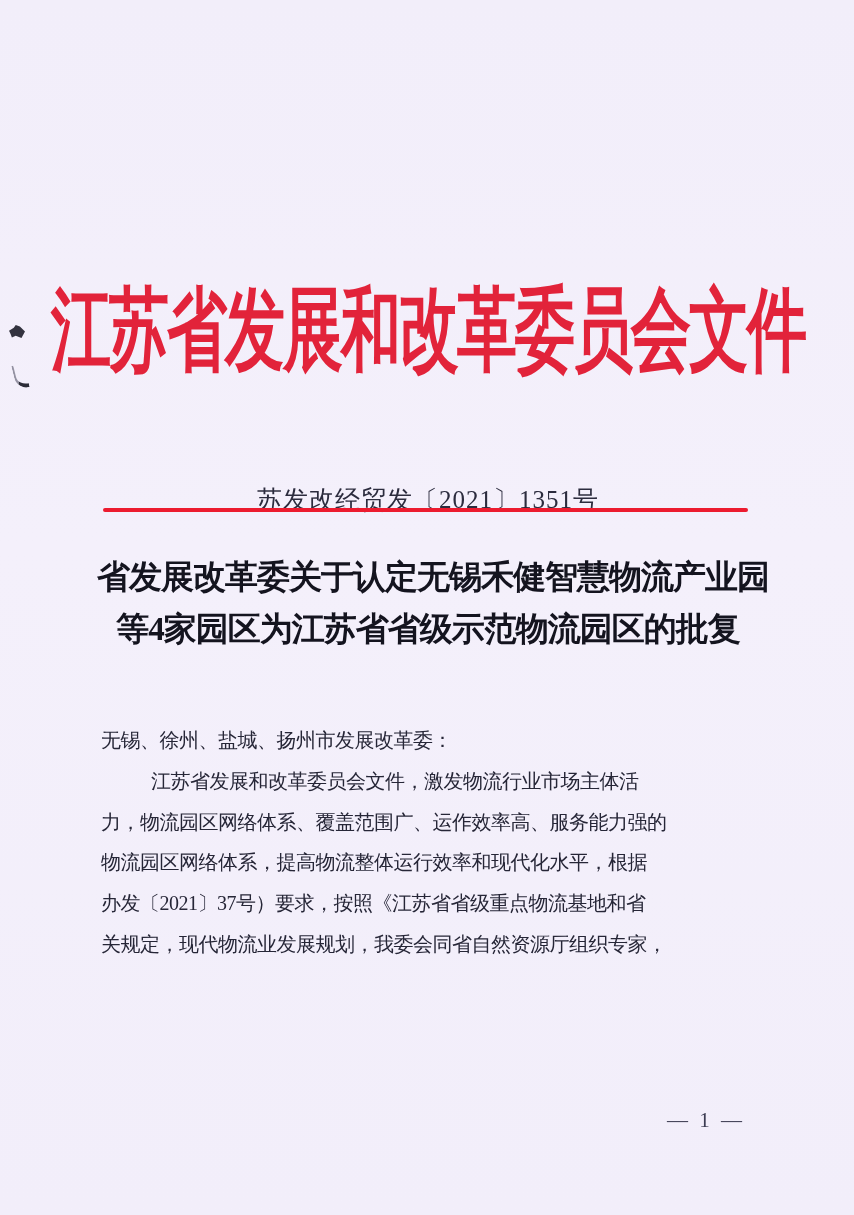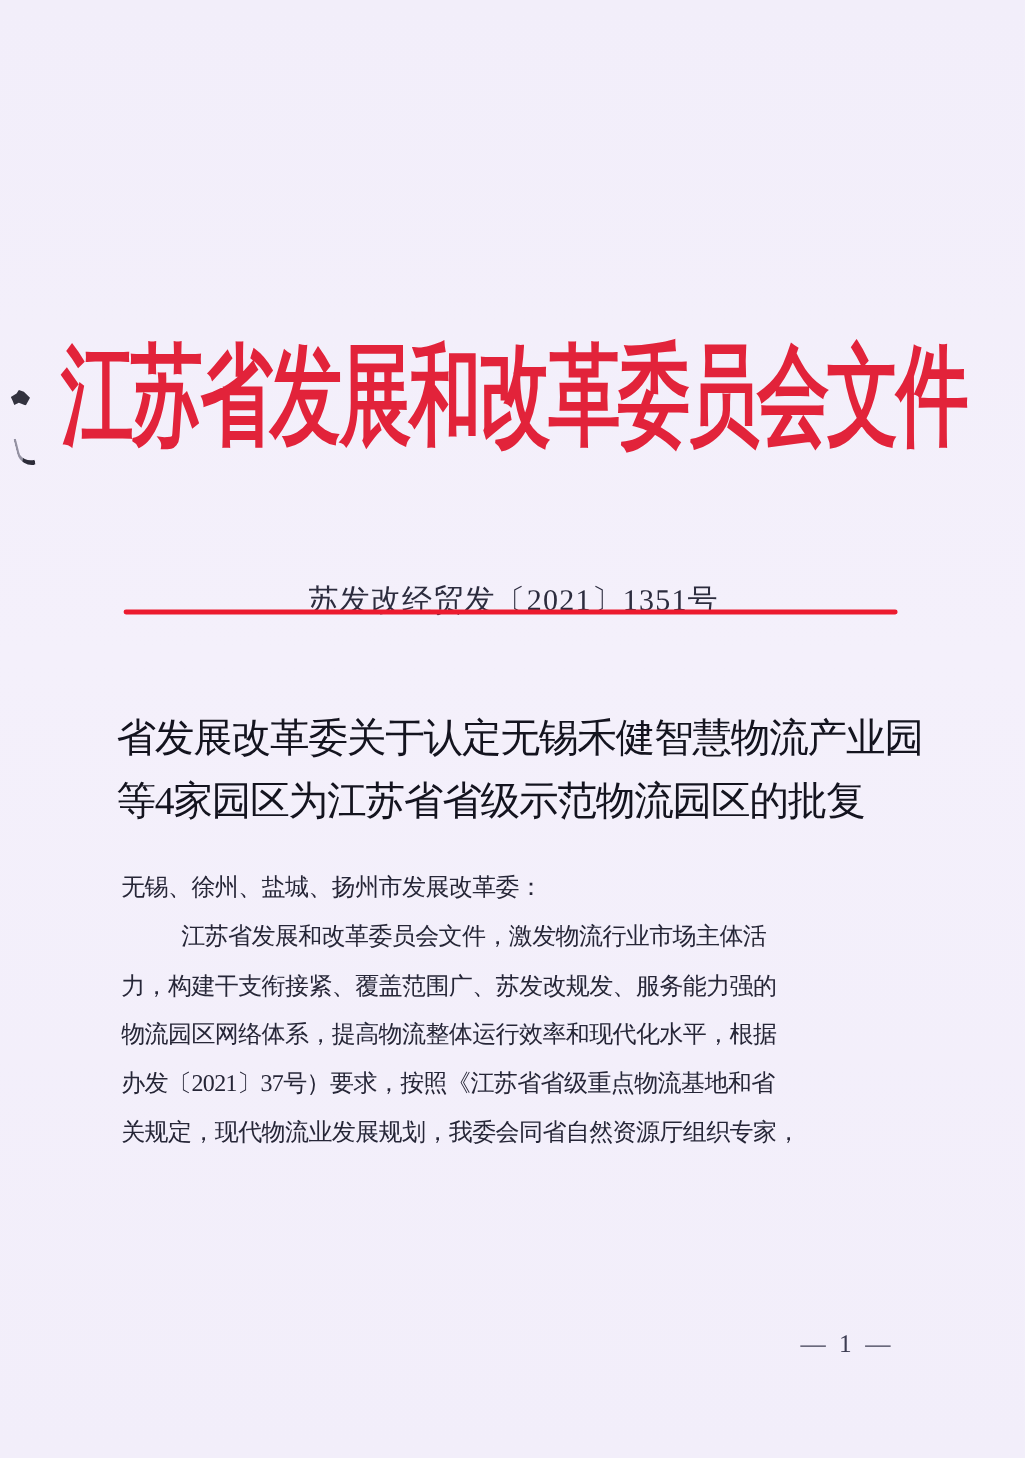--- a/index.html
+++ b/index.html
@@ -61,25 +61,25 @@
     top: 508px;
     left: 103px;
     width: 645px;
     height: 4px;
     border-radius: 2px;
   }
 
   
   .doc-title {
     position: absolute;
-    top: 590px;
+    top: 551px;
     left: 97px;
     width: 662px;
-    text-align: left;
-    font-weight: normal;
+    text-align: center;
+    font-weight: bold;
     font-size: 33px;
     line-height: 52px;
     color: #14141f;
     letter-spacing: -1px;
   }
   .doc-title .title-line {
     white-space: nowrap;
   }
 
   
@@ -154,21 +154,21 @@
   <div class="red-divider" style="background: rgb(236, 27, 47);"></div>
 
   <div class="doc-title">
     <div class="title-line">省发展改革委关于认定无锡禾健智慧物流产业园</div>
     <div class="title-line">等4家园区为江苏省省级示范物流园区的批复</div>
   </div>
 
   <div class="body-text">
     <div class="body-line">无锡、徐州、盐城、扬州市发展改革委：</div>
     <div class="body-line indent">江苏省发展和改革委员会文件，激发物流行业市场主体活</div>
-    <div class="body-line">力，构建干支衔接紧、覆盖范围广、苏发改规发、服务能力强的</div>
+    <div class="body-line">力，物流园区网络体系、覆盖范围广、运作效率高、服务能力强的</div>
     <div class="body-line">物流园区网络体系，提高物流整体运行效率和现代化水平，根据</div>
     <div class="body-line">办发〔2021〕37号）要求，按照《江苏省省级重点物流基地和省</div>
     <div class="body-line">关规定，现代物流业发展规划，我委会同省自然资源厅组织专家，</div>
   </div>
 
   <div class="page-number">— 1 —</div>
 
 </div>
 
 </body></html>

